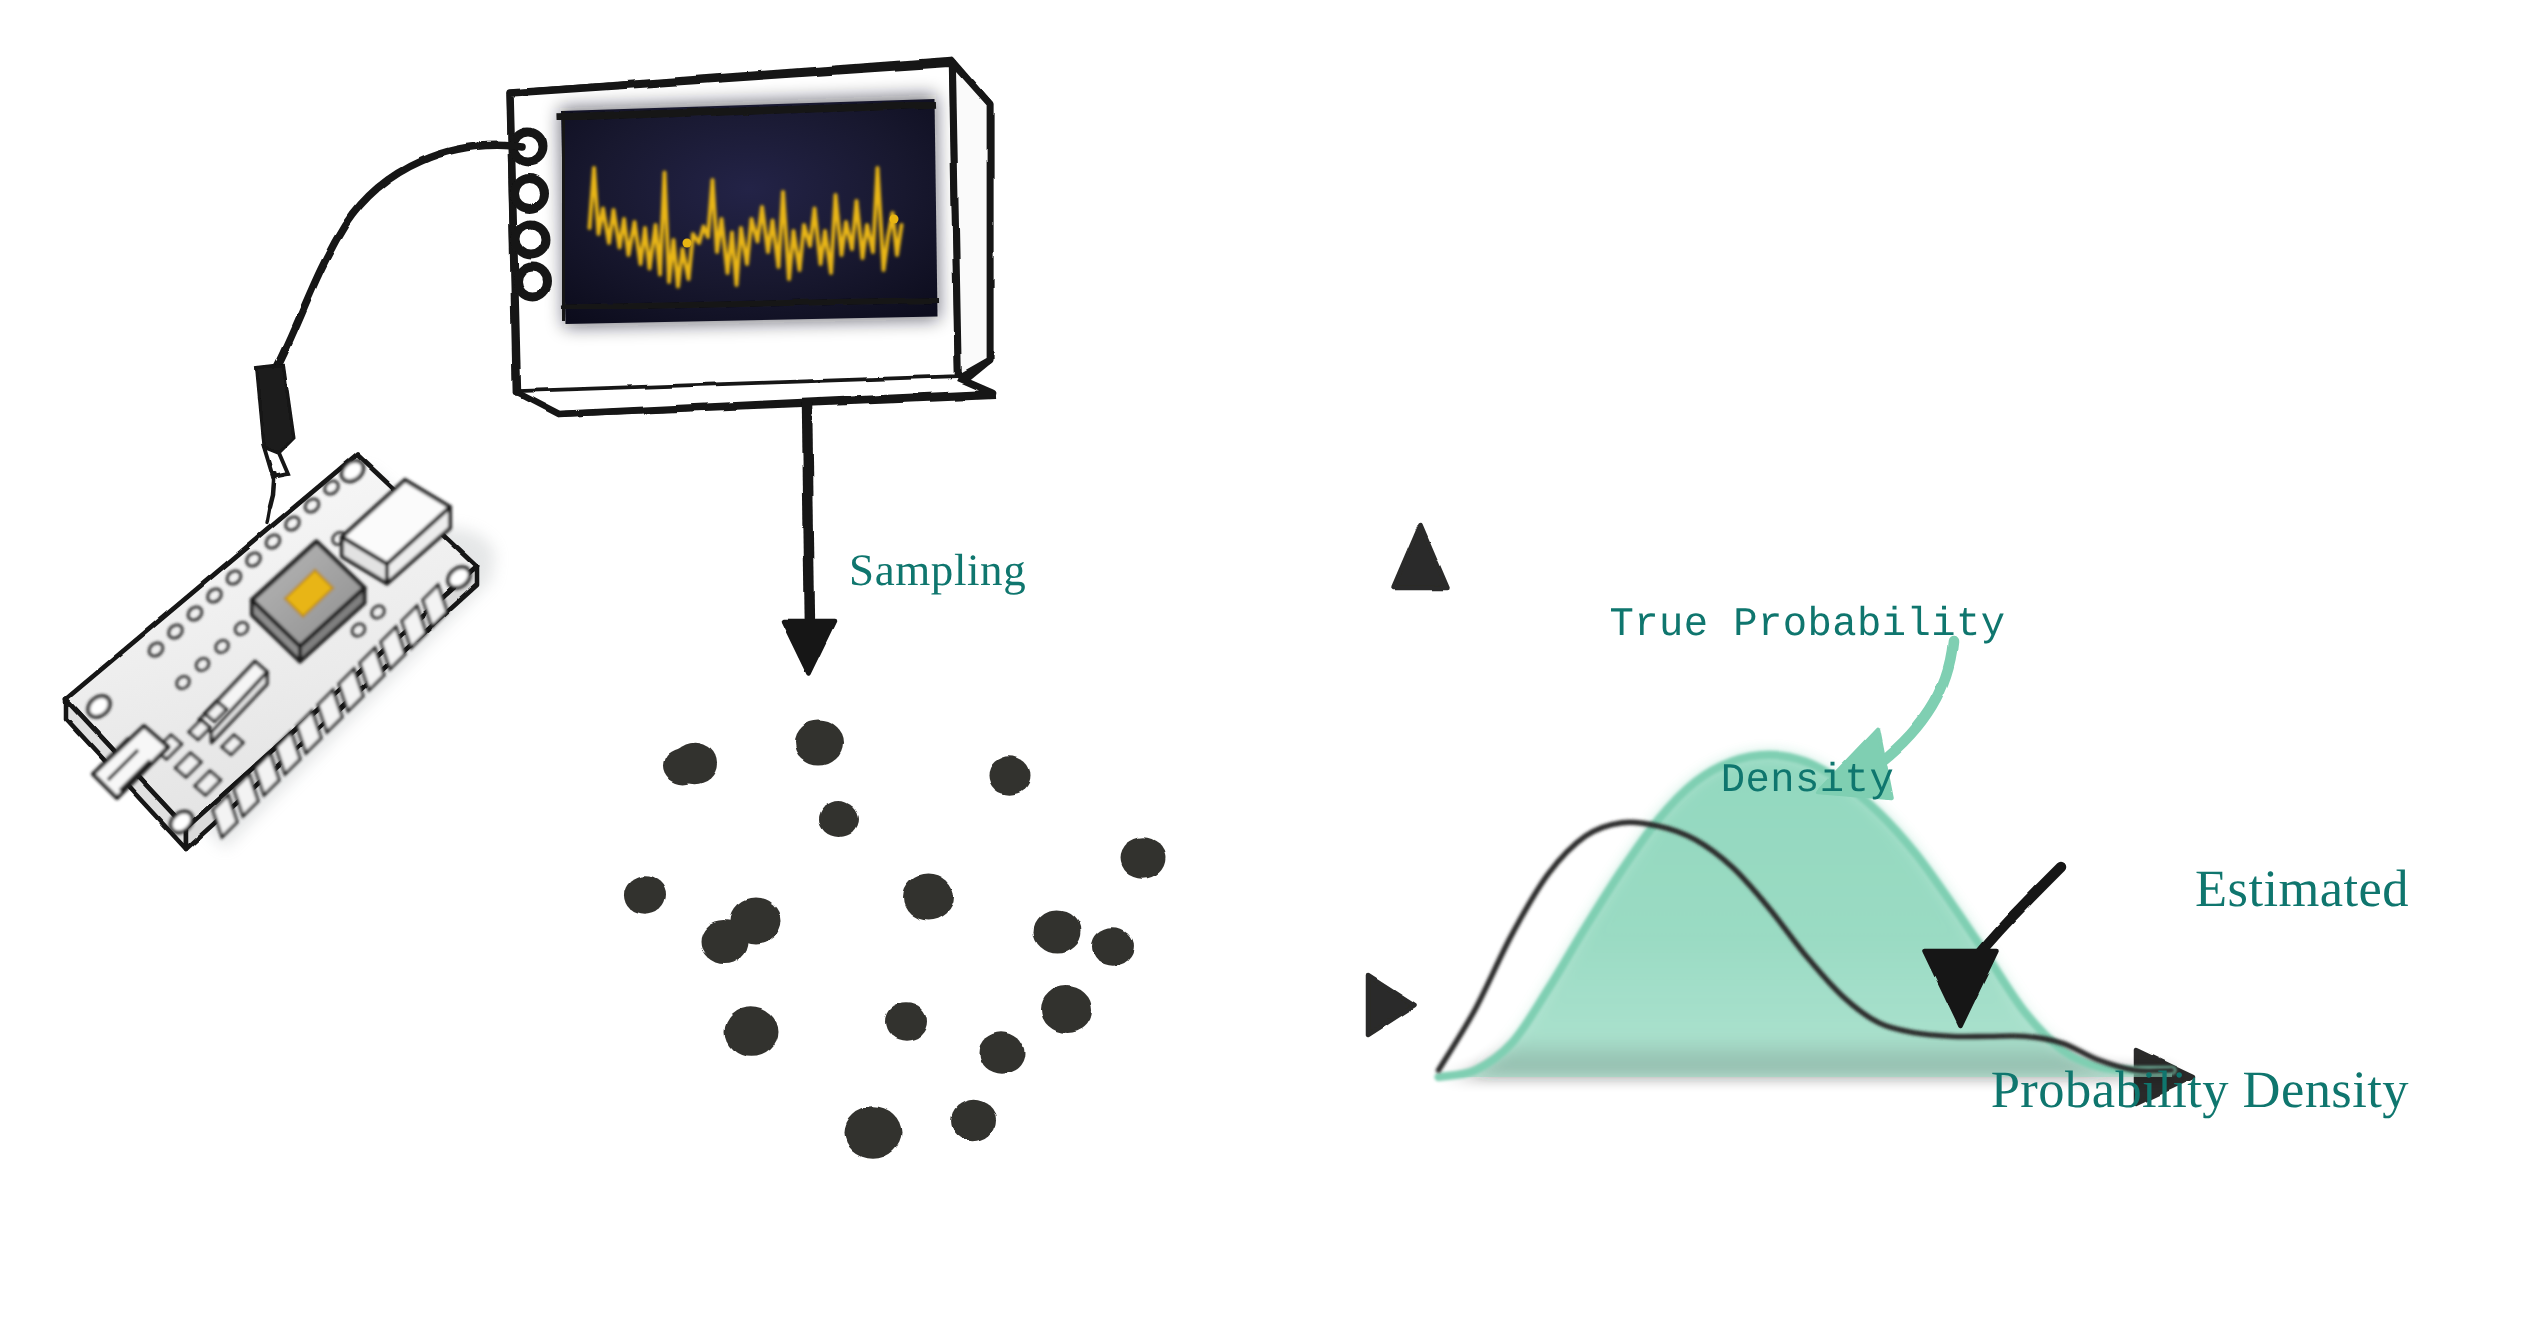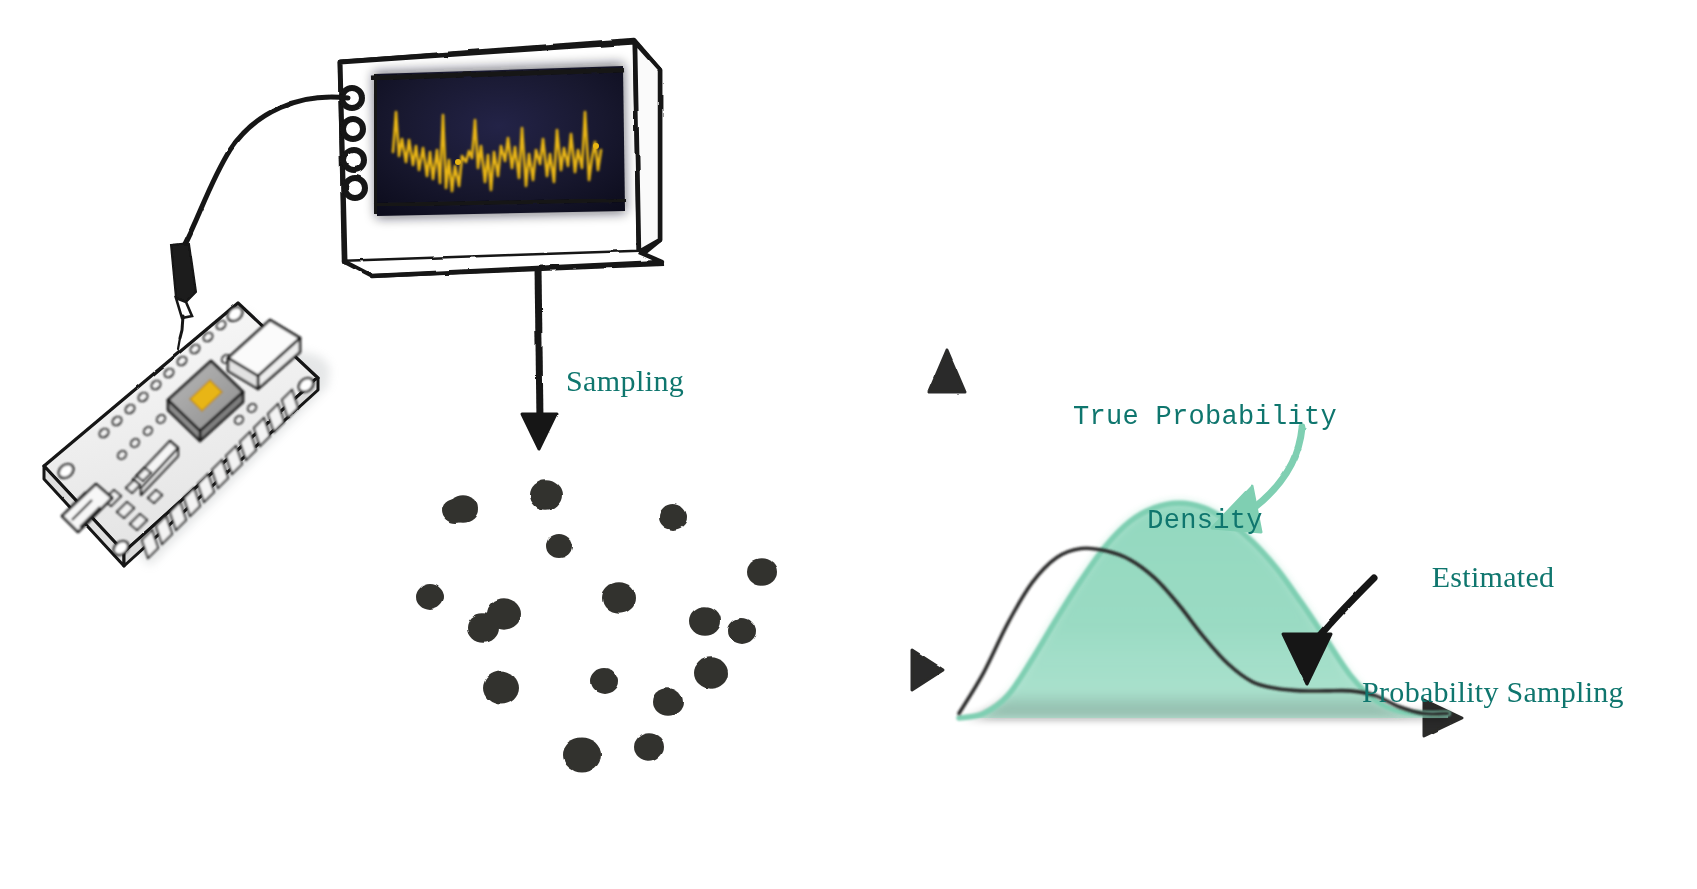--- a/index.html
+++ b/index.html
@@ -38,25 +38,25 @@
   #true-density-label {
     left: 1050px;
     top: 331px;
     width: 310px;
     text-align: center;
     font-size: 27px;
     letter-spacing: 0.3px;
     font-family: Liberation Mono, monospace;
   }
   #estimated-density-label {
-    left: 1328px;
+    left: 1276px;
     top: 481px;
     width: 330px;
-    text-align: center;
-    font-size: 30px;
+    text-align: right;
+    font-size: 35px;
     letter-spacing: 0.3px;
   }
   .lbl-line { display: block; }
 </style>
 </head>
 <body>
 
 <div id="stage">
 
   <svg class="layer" viewBox="0 0 1697 889">
@@ -345,16 +345,16 @@
 
   <div class="label" id="sampling-label">Sampling</div>
 
   <div class="label" id="true-density-label">
     <span class="lbl-line">True Probability</span>
     <span class="lbl-line">Density</span>
   </div>
 
   <div class="label" id="estimated-density-label">
     <span class="lbl-line">Estimated</span>
-    <span class="lbl-line">Probability Sampling</span>
+    <span class="lbl-line">Probability Density</span>
   </div>
 
 </div>
 
 </body></html>

